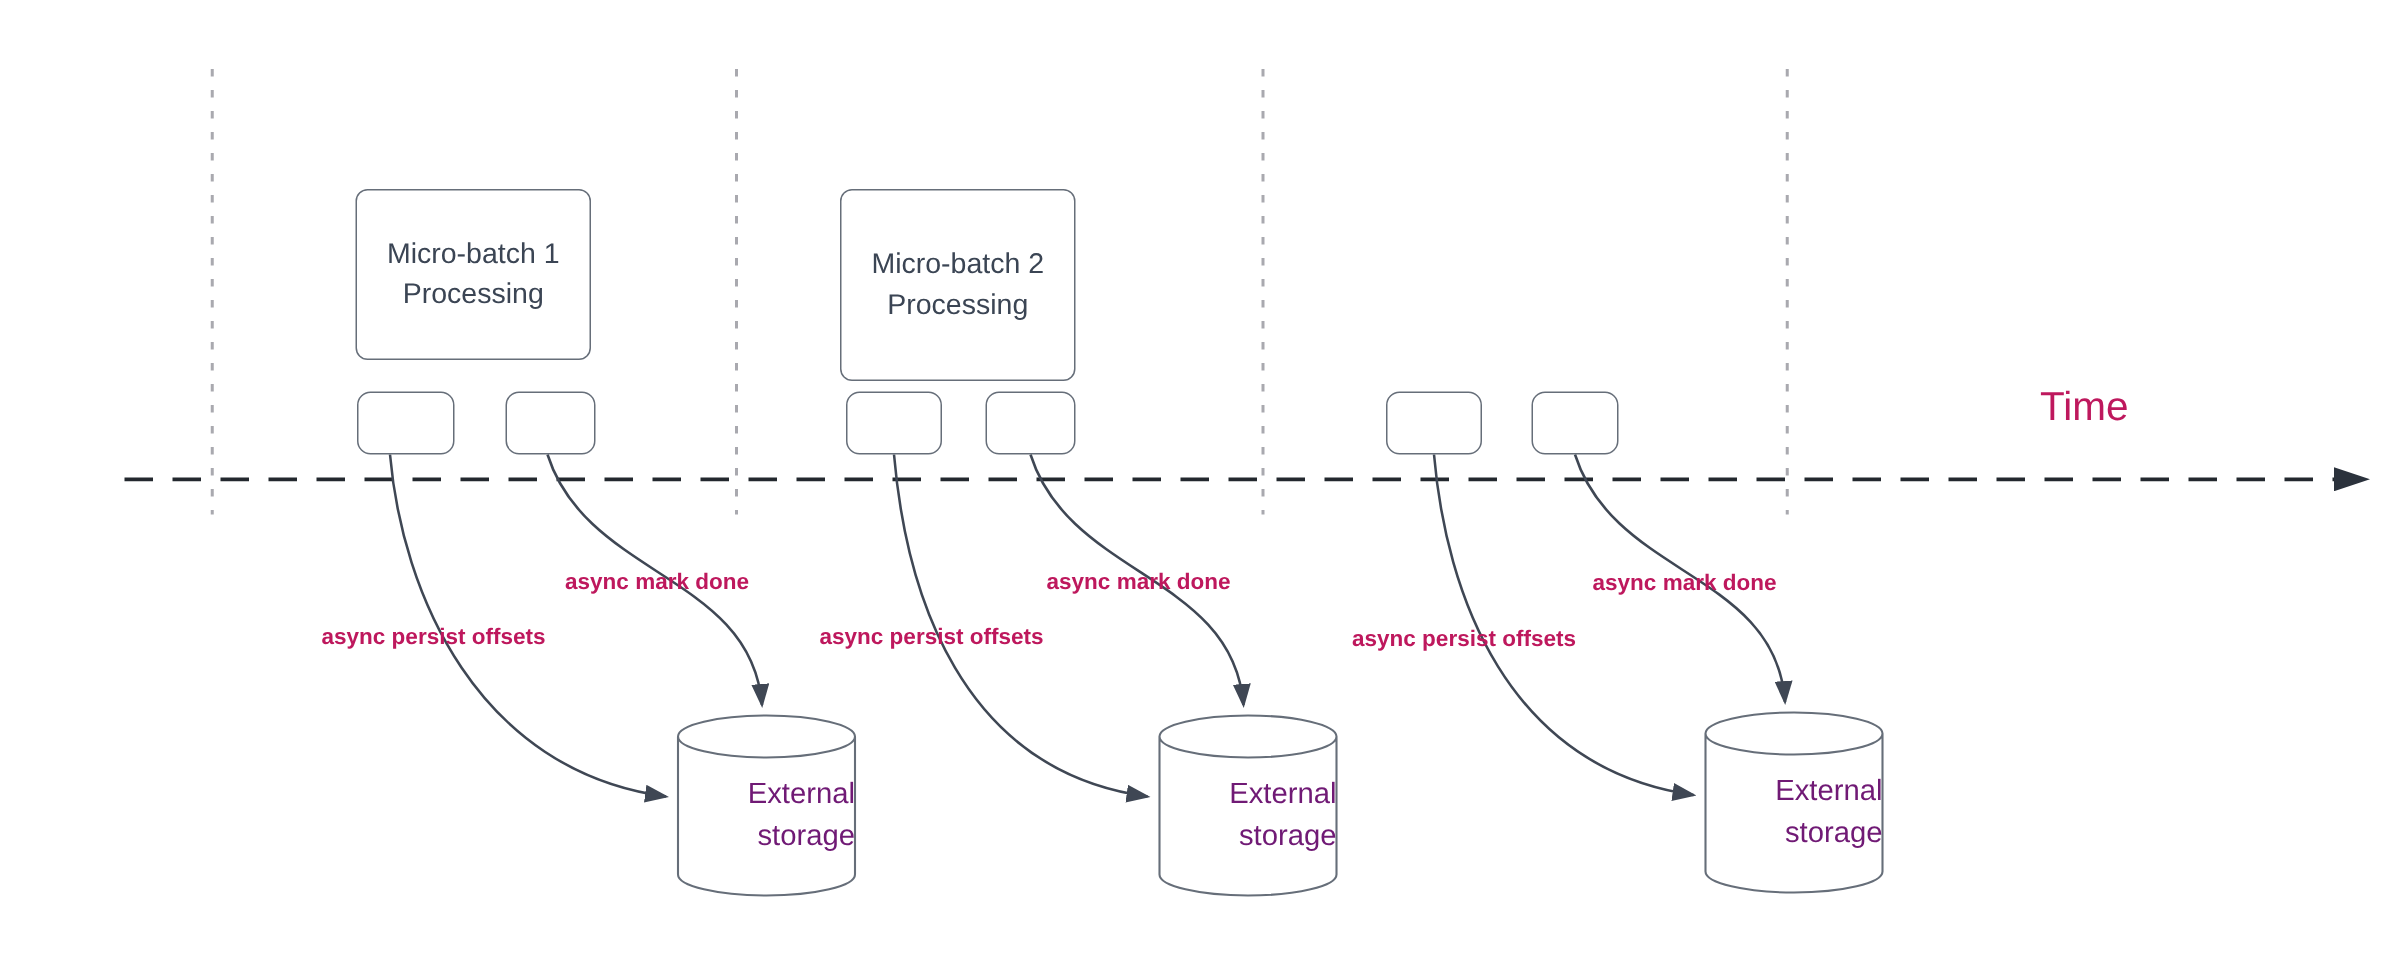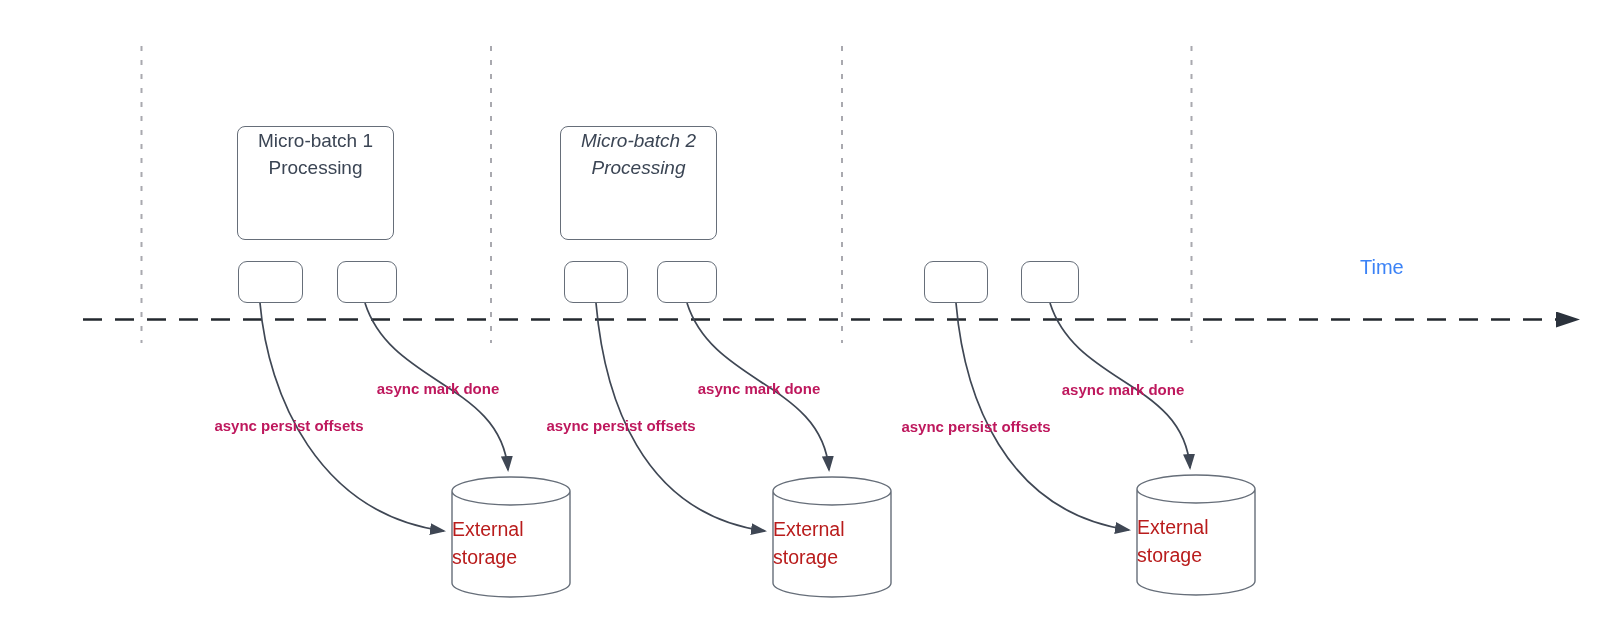--- a/index.html
+++ b/index.html
@@ -10,21 +10,21 @@
     font-family:"Liberation Sans", sans-serif;
     overflow:hidden;
   }
   #wires{position:absolute;left:0;top:0;width:1600px;height:642px;}
 
   .node{
     position:absolute;
     background:#ffffff;
     border:1.4px solid #666e79;
     border-radius:8px;
-    display:flex;justify-content:center;
+    display:flex;align-items:center;justify-content:center;
     text-align:center;
     color:#3b4554;
     font-size:19px;line-height:27px;
     box-sizing:border-box;
     padding:0 12px;
   }
   .task{
     position:absolute;
     background:#ffffff;
     border:1.4px solid #666e79;
@@ -35,28 +35,28 @@
     position:absolute;
     transform:translate(-50%,-50%);
     font-size:15px;font-weight:bold;
     color:#be185d;
     white-space:nowrap;
   }
   .storage-label{
     position:absolute;
     width:118px;height:76px;
     display:flex;align-items:center;justify-content:center;
-    text-align:left;
-    color:#b91c1c;
+    text-align:right;
+    color:#701a75;
     font-size:19.5px;line-height:28px;
   }
   .time-label{
     position:absolute;
     left:1360px;top:256px;
-    font-size:20px;color:#3b82f6;
+    font-size:27px;color:#be185d;
   }
 </style>
 </head>
 <body>
 
 <div id="canvas">
 
   <svg id="wires" xmlns="http://www.w3.org/2000/svg" width="1600" height="642" viewBox="0 0 1600 642">
     <defs>
       <marker id="arrow" markerUnits="userSpaceOnUse" markerWidth="16" markerHeight="12" refX="14" refY="6" orient="auto">
@@ -90,21 +90,21 @@
 
   <div class="node" style="left:237px;top:126px;width:157px;height:114px;">
     <span>Micro-batch 1 Processing</span>
   </div>
   <div class="task" style="left:238px;top:261px;width:65px;height:42px;"></div>
   <div class="task" style="left:337px;top:261px;width:60px;height:42px;"></div>
   <div class="arrow-label" style="left:289px;top:425px;">async persist offsets</div>
   <div class="arrow-label" style="left:438px;top:388px;">async mark done</div>
   <div class="storage-label" style="left:452px;top:505px;">External storage</div>
 
-  <div class="node" style="left:560px;top:126px;width:157px;height:114px;font-style:italic;">
+  <div class="node" style="left:560px;top:126px;width:157px;height:128px;">
     <span>Micro-batch 2 Processing</span>
   </div>
   <div class="task" style="left:564px;top:261px;width:64px;height:42px;"></div>
   <div class="task" style="left:657px;top:261px;width:60px;height:42px;"></div>
   <div class="arrow-label" style="left:621px;top:425px;">async persist offsets</div>
   <div class="arrow-label" style="left:759px;top:388px;">async mark done</div>
   <div class="storage-label" style="left:773px;top:505px;">External storage</div>
 
   <div class="task" style="left:924px;top:261px;width:64px;height:42px;"></div>
   <div class="task" style="left:1021px;top:261px;width:58px;height:42px;"></div>

